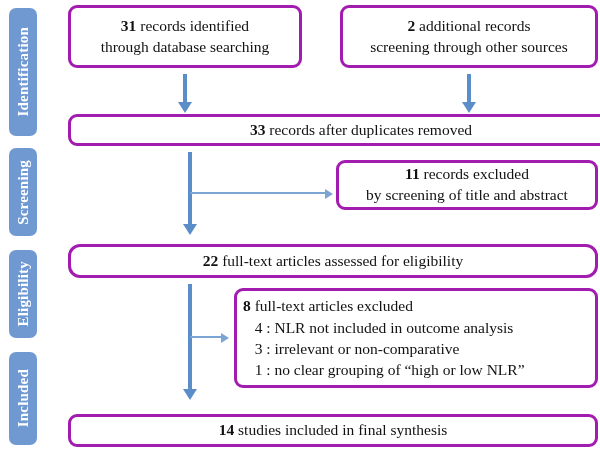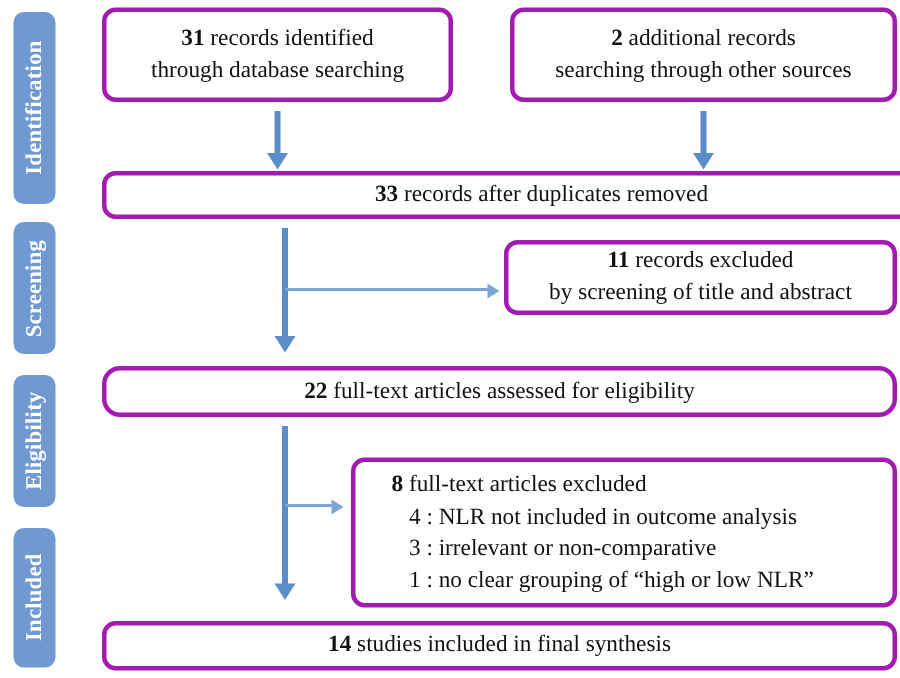--- a/index.html
+++ b/index.html
@@ -58,22 +58,21 @@
   .flow-box .box-text {
     font-family: "Liberation Serif", "DejaVu Serif", serif;
     font-size: 15.5px;
     line-height: 1.35;
     color: #111111;
     white-space: pre-line;
   }
   .flow-box.align-left {
     justify-content: flex-start;
     text-align: left;
-    padding-left: 24px;
-    margin-top: 17px;
+    padding-left: 6px;
   }
   .flow-box.align-left .box-text {
     white-space: pre;
     line-height: 1.38;
   }
   .lead {
     font-weight: bold;
   }
 
   
@@ -127,21 +126,21 @@
     <span class="stage-label">Included</span>
   </div>
 
   <div class="flow-box" style="left:68px; top:5px; width:234px; height:63px;">
     <span class="box-text"><span class="lead">31</span> <span>records identified
 through database searching</span></span>
   </div>
 
   <div class="flow-box" style="left:340px; top:5px; width:258px; height:63px;">
     <span class="box-text"><span class="lead">2</span> <span>additional records
-searching through other sources</span></span>
+screening through other sources</span></span>
   </div>
 
   <div class="vline thick" style="left:183px; top:74px; height:30px;"></div>
   <div class="arrowhead-down" style="left:178px; top:102px;"></div>
 
   <div class="vline thick" style="left:467px; top:74px; height:30px;"></div>
   <div class="arrowhead-down" style="left:462px; top:102px;"></div>
 
   <div class="flow-box" style="left:68px; top:114px; width:586px; height:32px;">
     <span class="box-text"><span class="lead">33</span> <span>records after duplicates removed</span></span>

